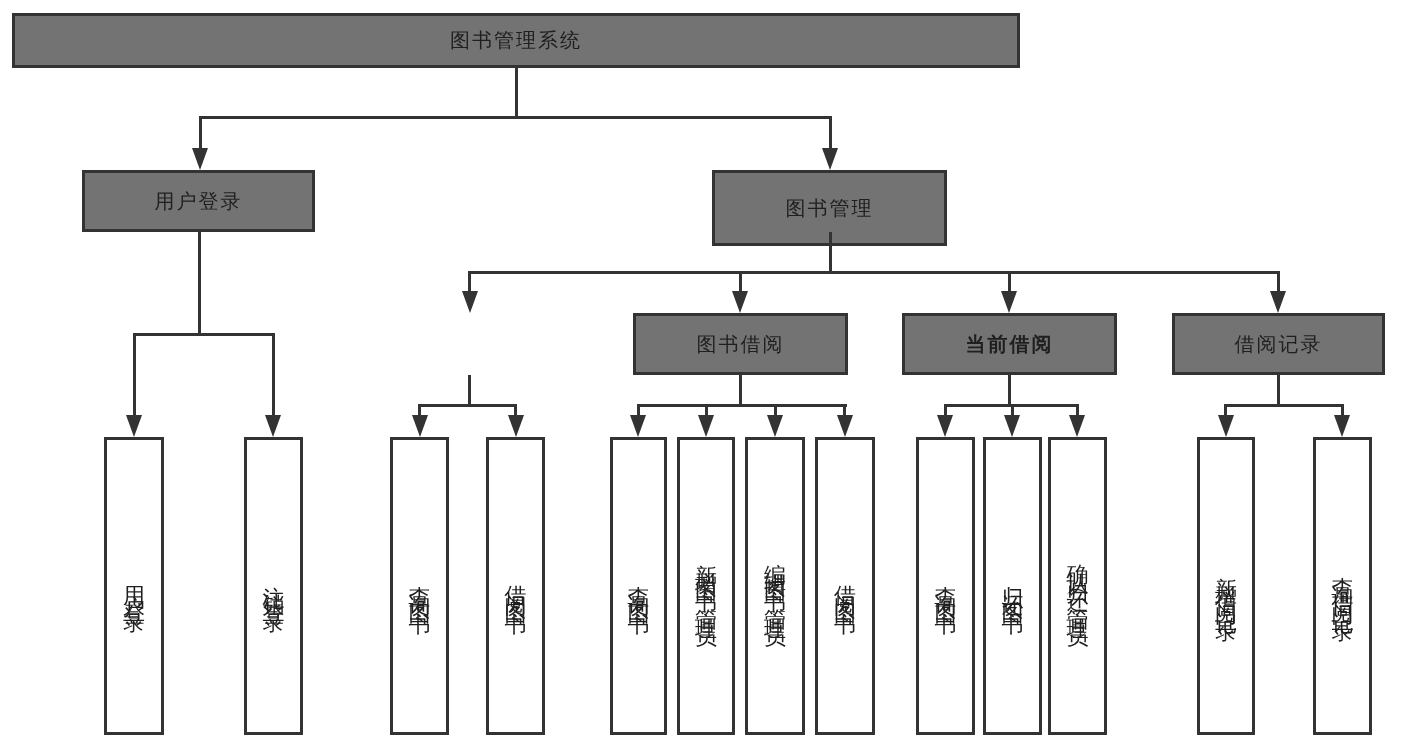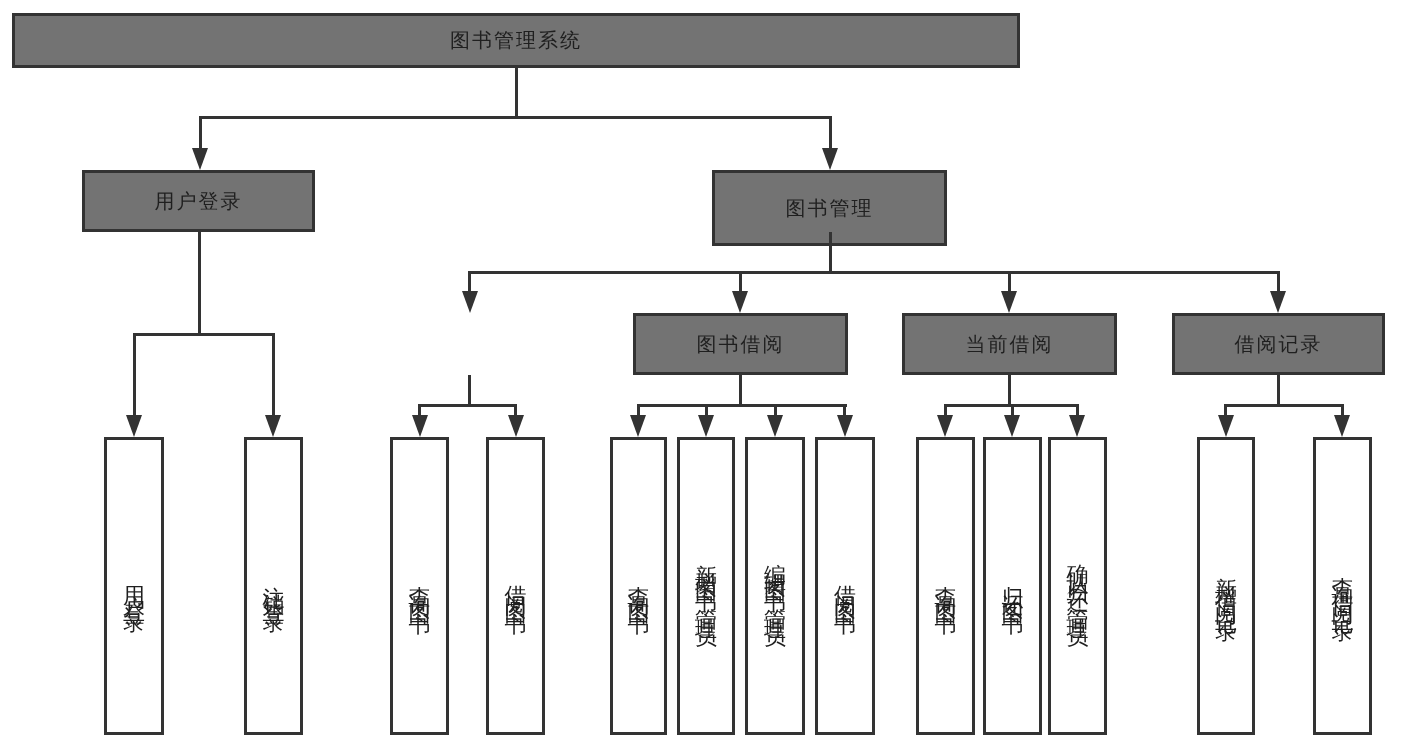--- a/index.html
+++ b/index.html
@@ -69,21 +69,21 @@
   <div class="vline" style="left:739px;top:271px;height:24px;"></div>
   <div class="arrow" style="left:732px;top:291px;"></div>
   <div class="vline" style="left:1008px;top:271px;height:24px;"></div>
   <div class="arrow" style="left:1001px;top:291px;"></div>
   <div class="vline" style="left:1277px;top:271px;height:24px;"></div>
   <div class="arrow" style="left:1270px;top:291px;"></div>
 
   <div class="hbox" style="left:633px;top:313px;width:215px;height:62px;">
     <span>图书借阅</span>
   </div>
-  <div class="hbox" style="left:902px;top:313px;width:215px;height:62px;">
+  <div class="hbox" style="left:902px;top:313px;width:215px;height:62px;font-weight:bold;">
     <span>当前借阅</span>
   </div>
   <div class="hbox" style="left:1172px;top:313px;width:213px;height:62px;">
     <span>借阅记录</span>
   </div>
 
   <div class="vline" style="left:468px;top:375px;height:32px;"></div>
   <div class="hline" style="left:418px;top:404px;width:99px;"></div>
   <div class="vline" style="left:418px;top:404px;height:14px;"></div>
   <div class="arrow" style="left:412px;top:415px;"></div>

